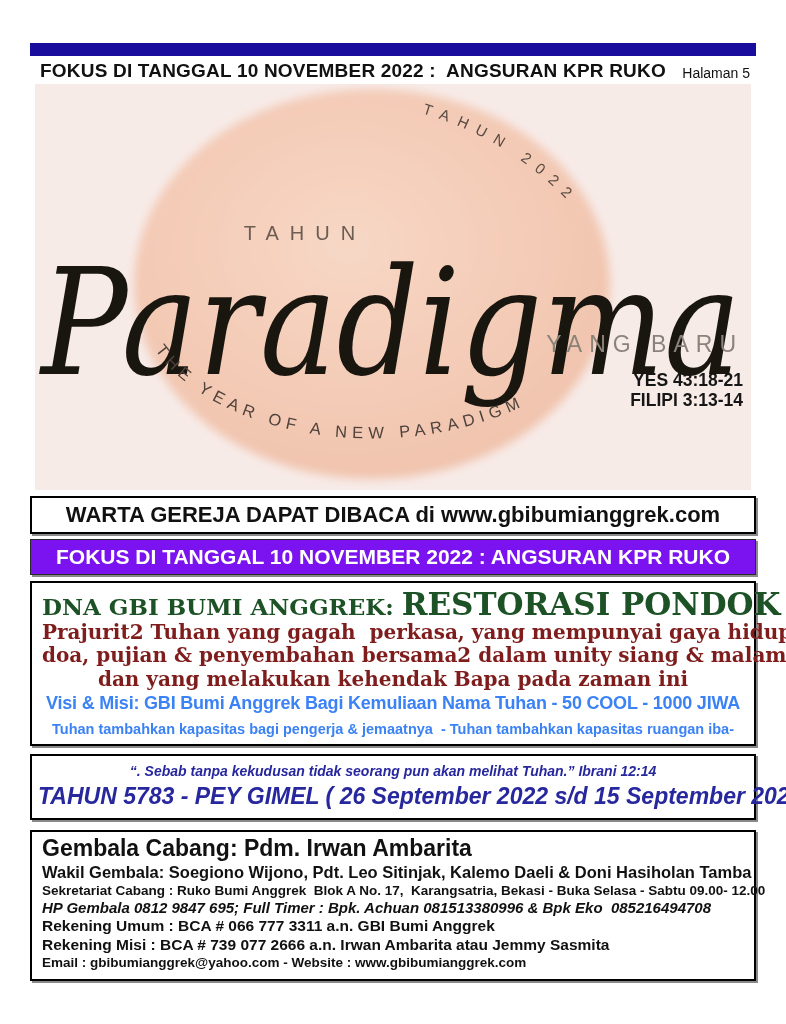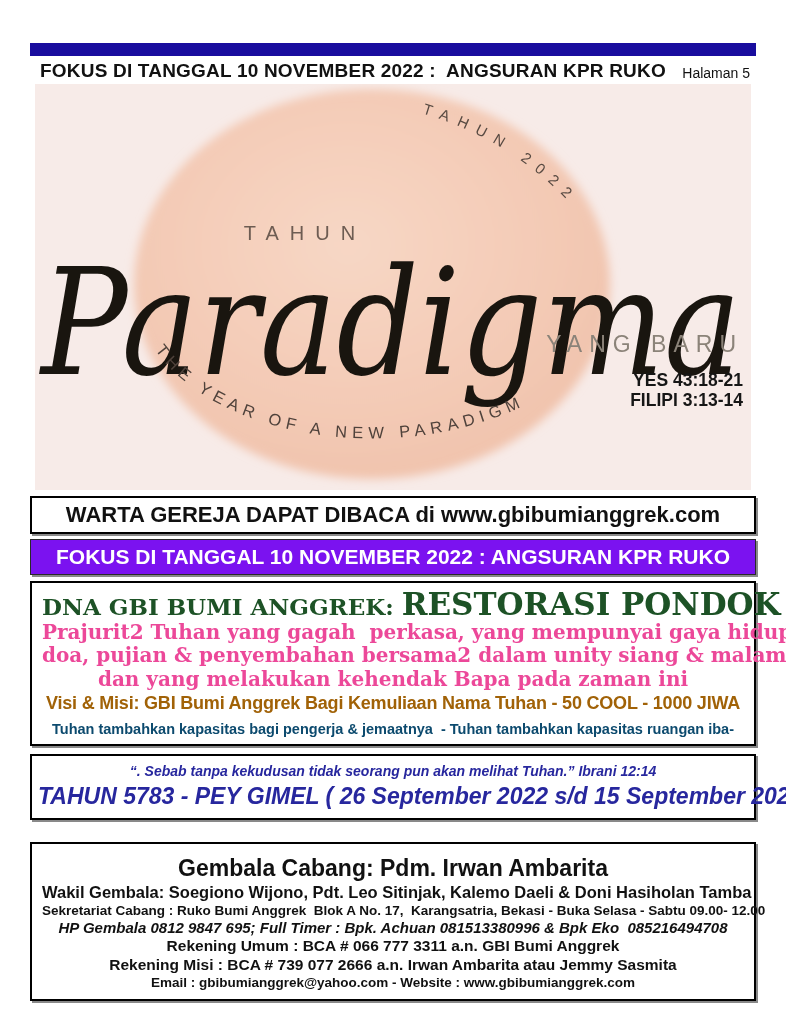--- a/index.html
+++ b/index.html
@@ -24,32 +24,32 @@
 
   .purple-bar { margin-top:5px; height:36px; background:#7b12f0; border:1px solid #2a2a2a;
     box-shadow:2px 2px 0 rgba(40,40,40,0.55); display:flex; align-items:center; justify-content:center; }
   .purple-bar .txt { color:#fff; font-weight:bold; font-size:21px; }
 
   .dna-box { margin-top:6px; padding:5px 10px 4px 10px; text-align:center; }
   .dna-head { color:#1d5226; font-family:"DejaVu Serif","Liberation Serif",serif;
     font-weight:bold; white-space:nowrap; line-height:1.05; }
   .dna-label { font-size:23px;margin-top:40px; }
   .dna-title { font-size:31px; }
-  .dna-par { color:#ec4899; font-family:"DejaVu Serif","Liberation Serif",serif;
+  .dna-par { color:#7f1d1d; font-family:"DejaVu Serif","Liberation Serif",serif;
     font-weight:bold; font-size:20px; line-height:1.18; white-space:pre; }
-  .dna-visi { margin-top:2px; color:#a16207; font-weight:bold; font-size:18px;
+  .dna-visi { margin-top:2px; color:#3b82f6; font-weight:bold; font-size:18px;
     letter-spacing:-0.2px; white-space:nowrap; }
-  .dna-prayer { margin:7px 0 3px 0; color:#0c4a6e; font-weight:bold; font-size:14.5px; white-space:pre; }
+  .dna-prayer { margin:7px 0 3px 0; color:#3b82f6; font-weight:bold; font-size:14.5px; white-space:pre; }
 
   .quote-box { margin-top:8px; padding:7px 6px 8px 6px; text-align:center;
     color:#27279e; font-weight:bold; font-style:italic; }
   .quote-line1 { font-size:14px; white-space:nowrap; }
   .quote-line2 { font-size:23px; margin-top:4px; white-space:nowrap; }
 
-  .contact-box { margin-top:22px; padding:10px 10px 7px 10px; text-align:center; line-height:1.22; }
+  .contact-box { margin-top:10px; padding:2px 10px 7px 10px; text-align:left; line-height:1.22; }
   .c-title { font-size:23px; font-weight:bold; }
   .c-wakil { font-size:16.5px; font-weight:bold; white-space:nowrap; }
   .c-sek { font-size:13.5px; font-weight:bold; white-space:pre; }
   .c-hp { font-size:15px; font-weight:bold; font-style:italic; white-space:pre; }
   .c-rek { font-size:15.5px; font-weight:bold; }
   .c-email { font-size:13.5px; font-weight:bold; }
 </style>
 </head>
 <body>
 

